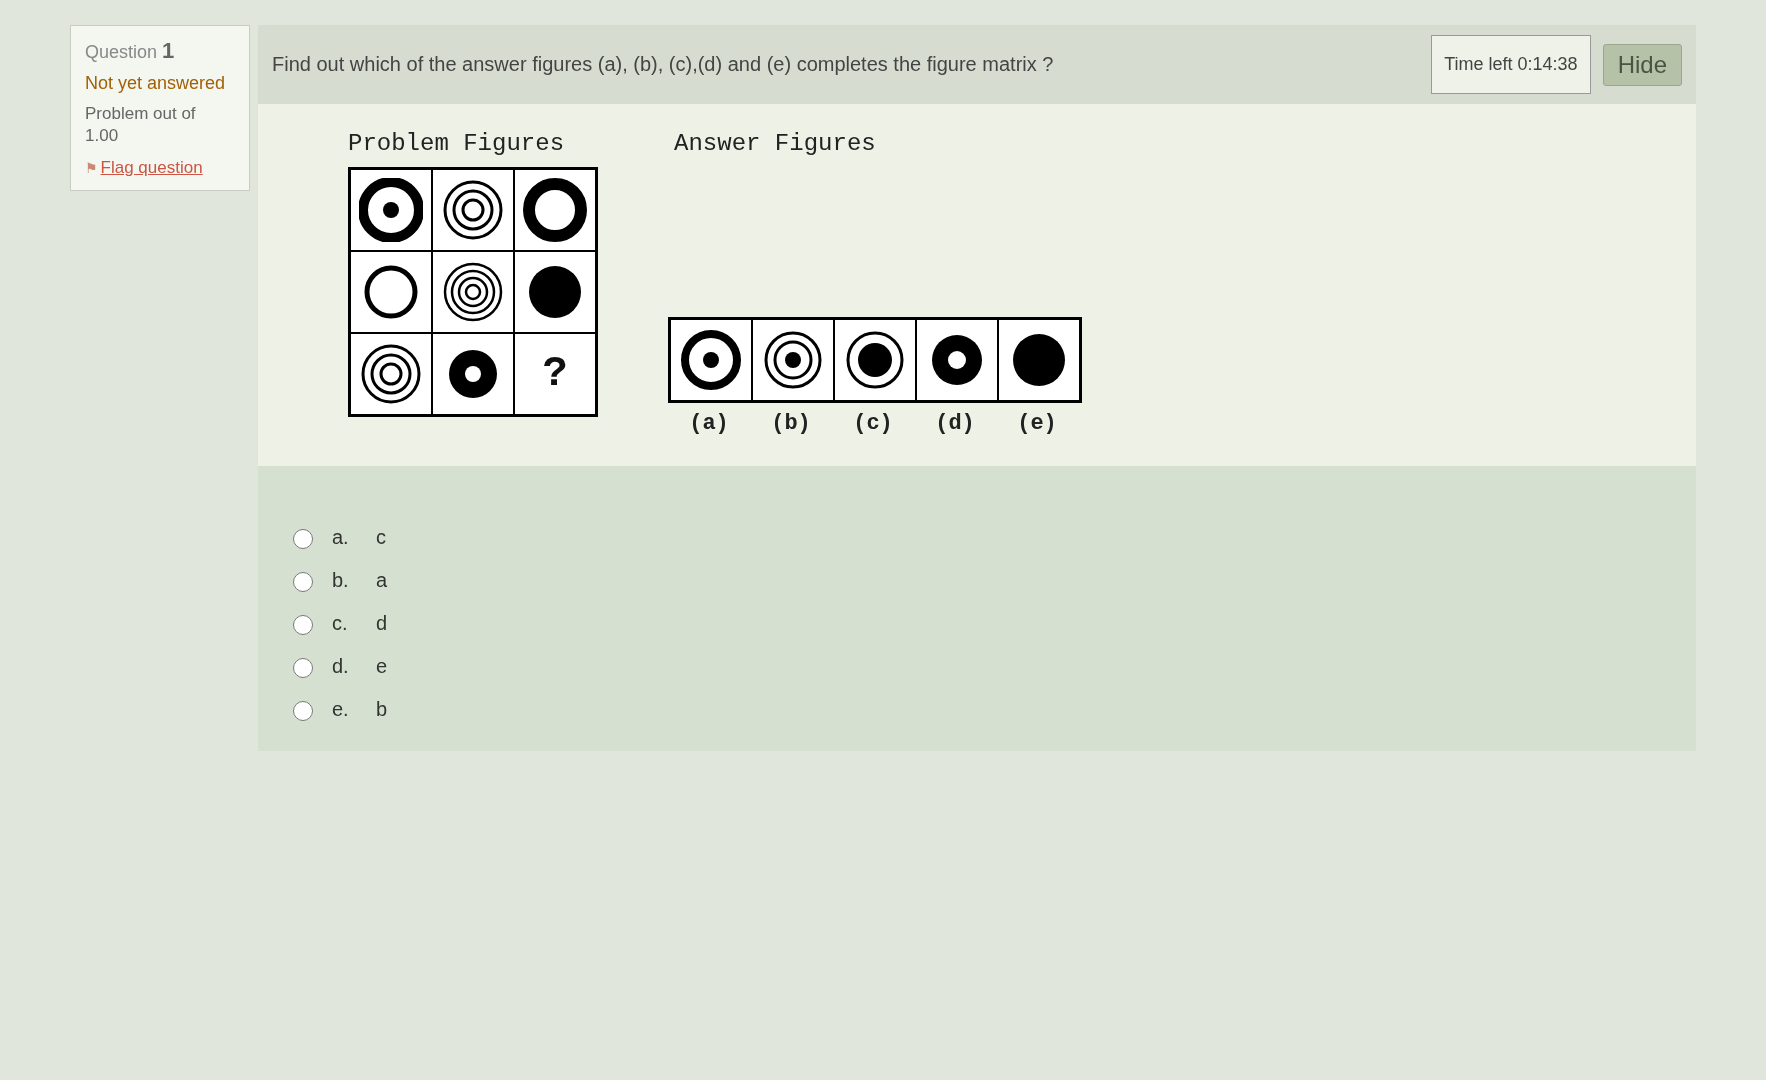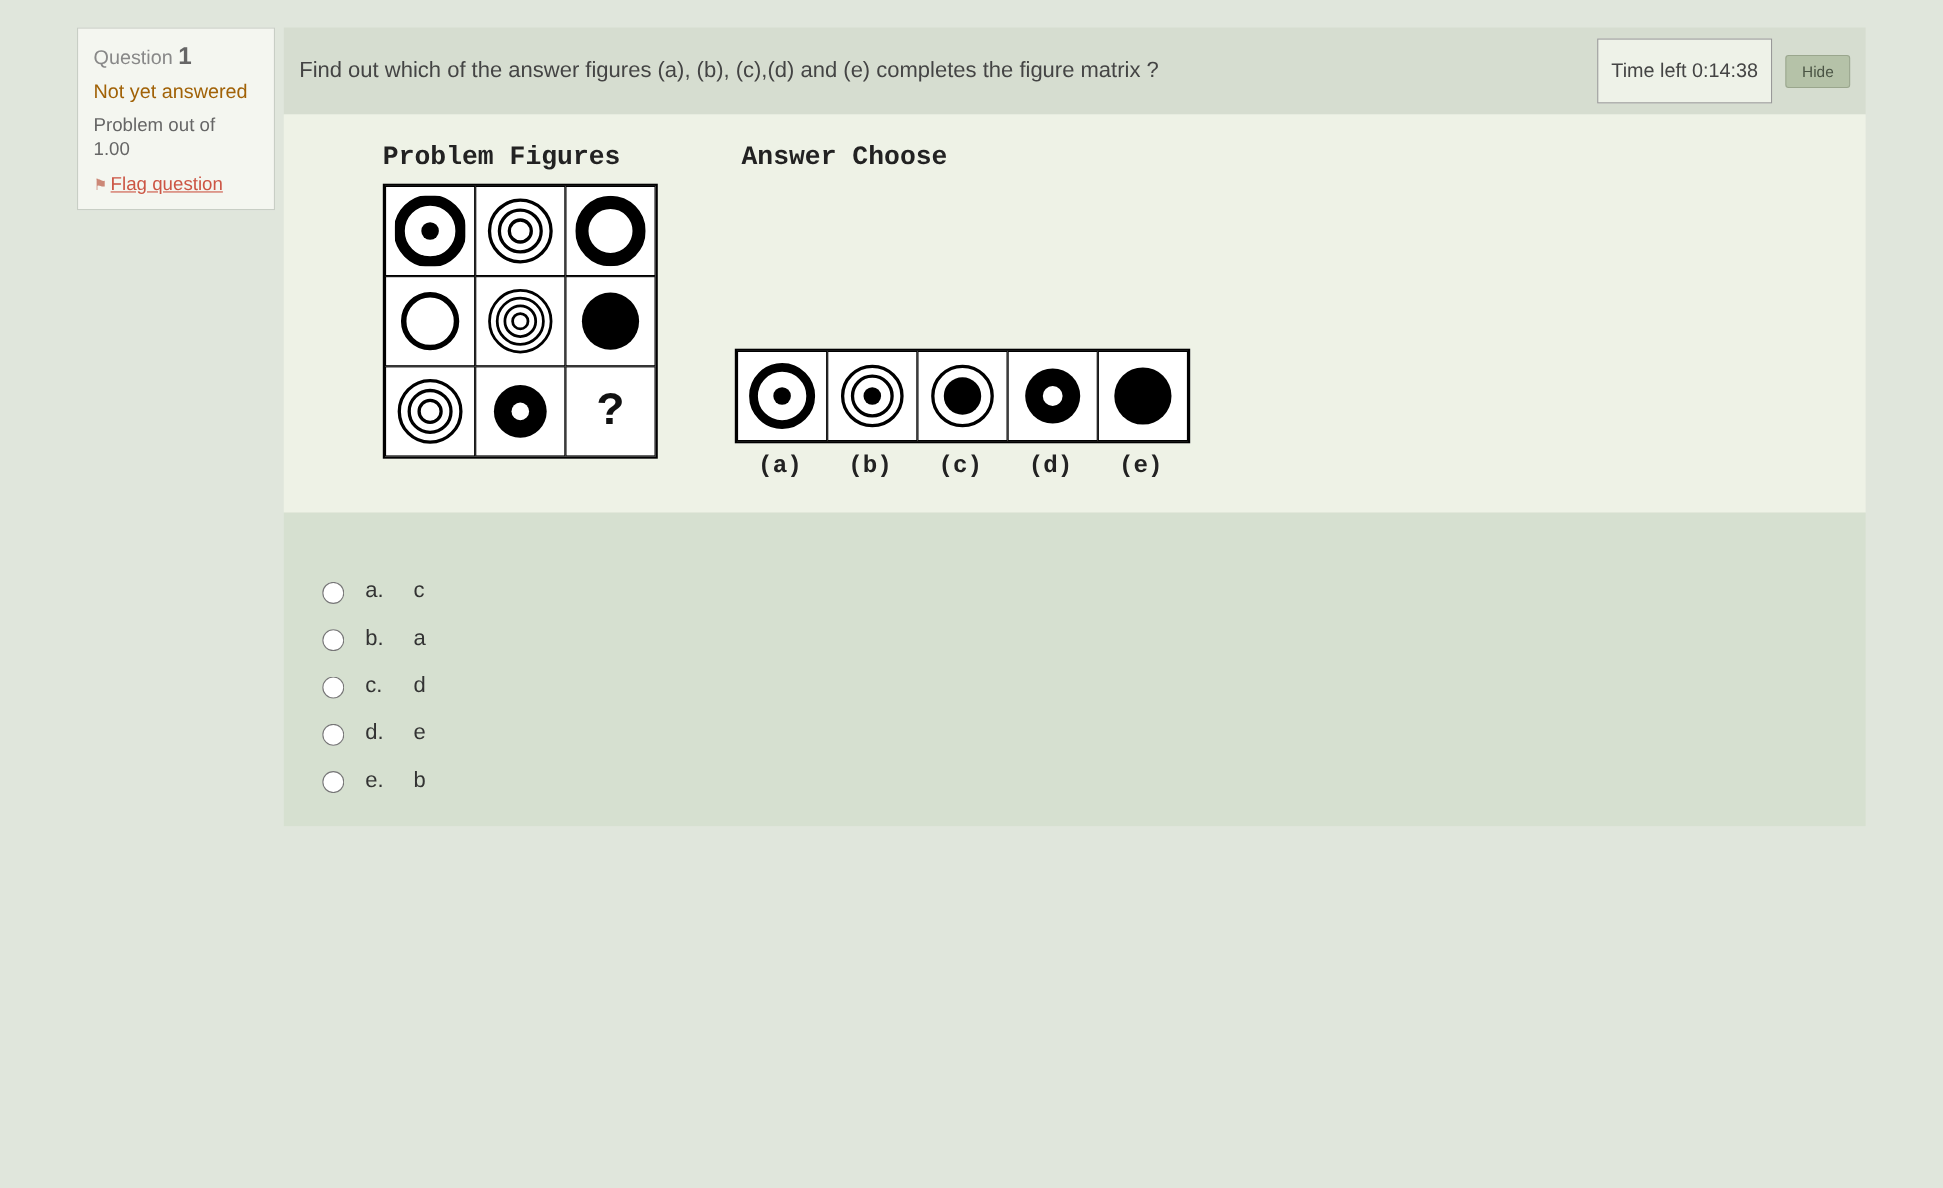--- a/index.html
+++ b/index.html
@@ -82,34 +82,34 @@
     border: 1px solid #999;
     background: #eef2e8;
     padding: 18px 12px;
     font-size: 18px;
     color: #444;
   }
   .topbar .hide-btn {
     background: #b5c2a8;
     border: 1px solid #9aa68d;
     padding: 6px 14px;
-    font-size: 14px;
+    font-size: 24px;
     color: #4a5444;
     cursor: pointer;
     border-radius: 3px;
   }
   .figure-area {
     background: #eef2e6;
     padding: 26px 40px 30px 90px;
   }
   .figure-headers {
     display: flex;
     gap: 110px;
     font-family: "Courier New", monospace;
-    font-weight: bold;
+    font-weight: normal;
     font-size: 24px;
     color: #222;
     margin-bottom: 10px;
     align-items: flex-end;
   }
   .figures-row {
     display: flex;
     align-items: flex-start;
     gap: 70px;
   }
@@ -208,21 +208,21 @@
   <div class="content-panel">
     <div class="topbar">
       <div class="qtext">Find out which of the answer figures (a), (b), (c),(d) and (e) completes the figure matrix ?</div>
       <div class="timer">Time left 0:14:38</div>
       <button class="hide-btn">Hide</button>
     </div>
 
     <div class="figure-area">
       <div class="figure-headers">
         <span>Problem Figures</span>
-        <span>Answer Choose</span>
+        <span>Answer Figures</span>
       </div>
       <div class="figures-row">
 
         <div class="problem-grid">
 
           <div class="cell">
             <svg class="figicon" viewBox="0 0 64 64">
               <circle cx="32" cy="32" r="28" fill="none" stroke="#000" stroke-width="10"></circle>
               <circle cx="32" cy="32" r="8" fill="#000"></circle>
             </svg>

